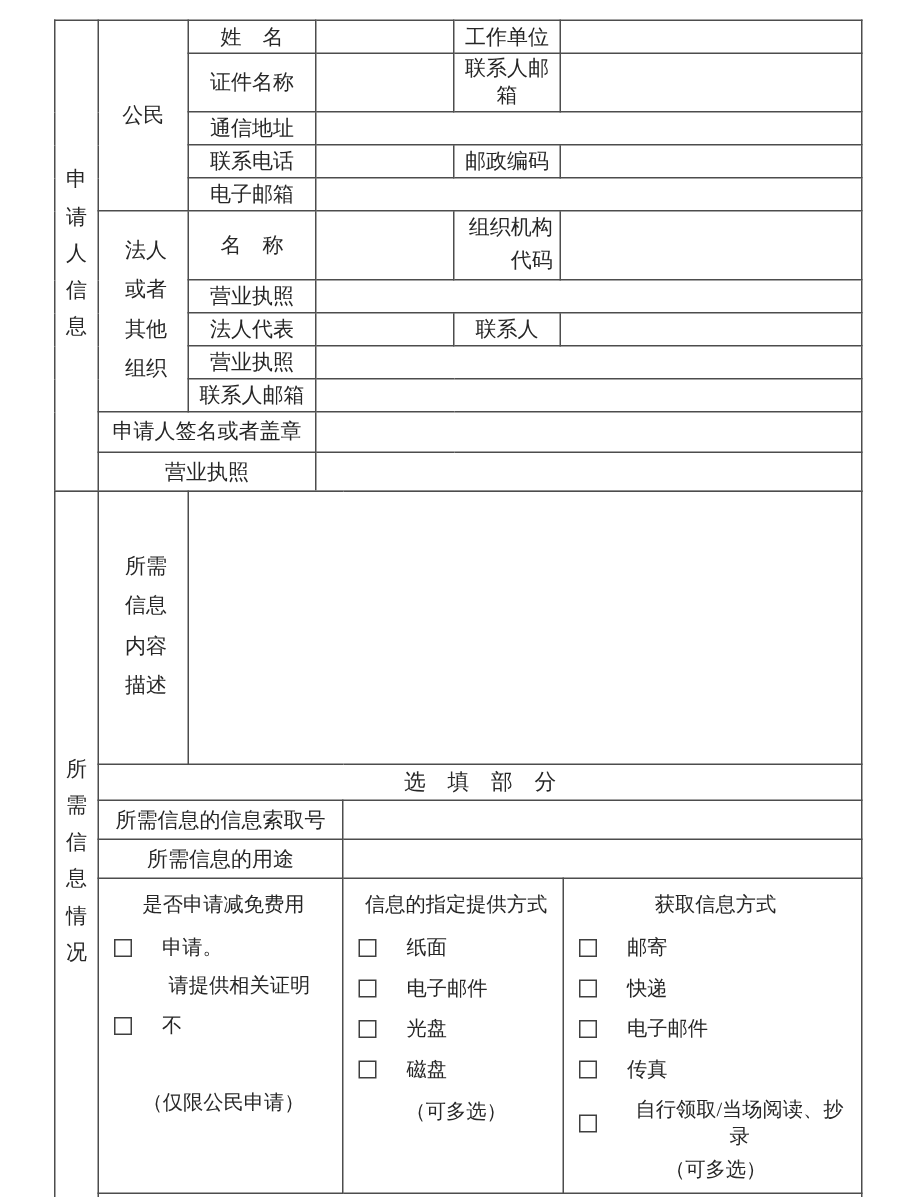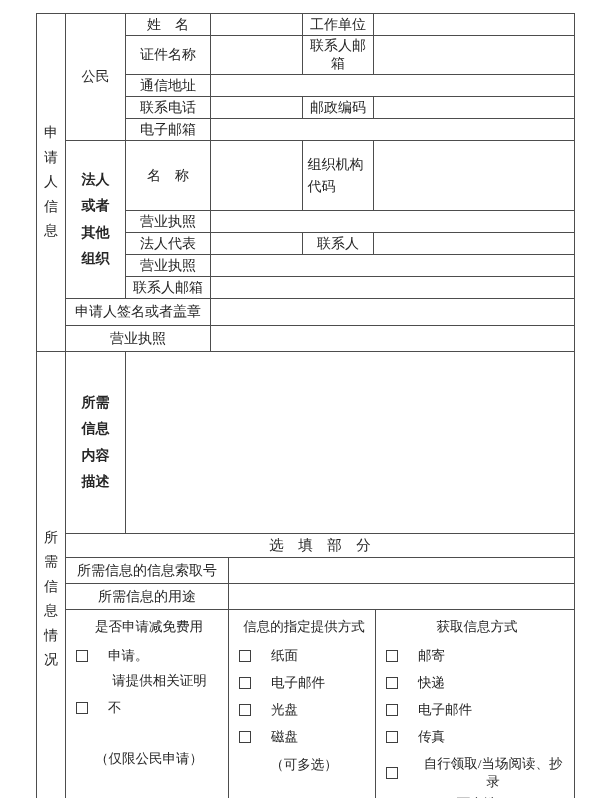--- a/index.html
+++ b/index.html
@@ -43,29 +43,28 @@
     margin:0 auto;
     line-height:1.75;
     text-align:center;
     font-size:14px;
   }
   .wrap2{
     display:block;
     width:2.25em;
     margin:0 auto;
     line-height:1.9;
-    text-align:center;
-    font-weight:bold;
+    text-align:right;
   }
   .wrap4{
     display:block;
     width:4.35em;
-    margin:12px auto;
+    margin:0 auto;
     line-height:1.55;
-    text-align:left;
+    text-align:right;
   }
   td.header-cell{
     font-weight:normal;
     font-size:14.5px;
     height:24px;
   }
   td.check-cell{
     vertical-align:top;
     text-align:left;
     padding:8px 6px 6px 10px;

